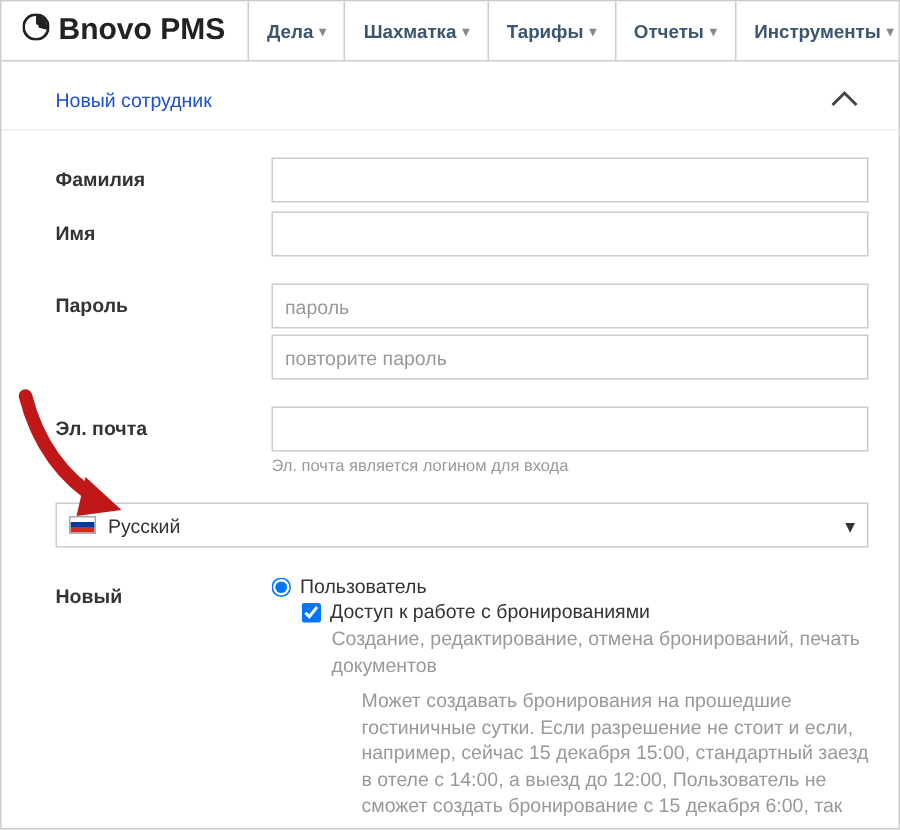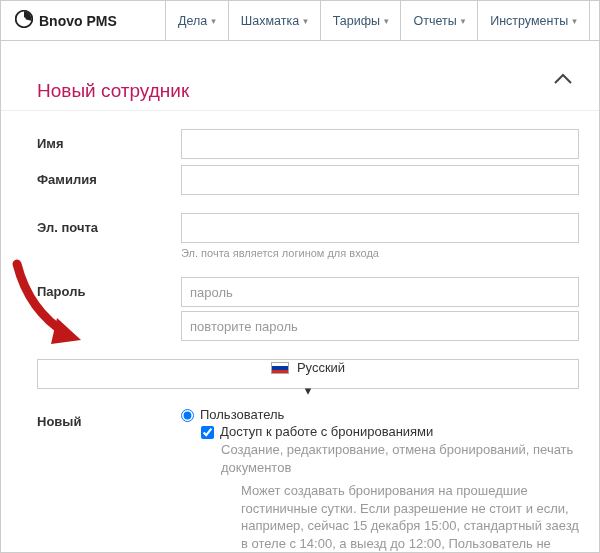--- a/index.html
+++ b/index.html
@@ -20,54 +20,53 @@
     border-bottom: 1px solid #ccc;
     height: 40px;
     background: #fff;
   }
   .brand {
     display: flex;
     align-items: center;
     gap: 6px;
     padding: 0 14px;
     font-weight: bold;
-    font-size: 14px;
+    font-size: 20px;
     color: #222;
     border-right: 1px solid #ccc;
     min-width: 165px;
   }
   .brand svg { width: 18px; height: 18px; }
   .nav-item {
     display: flex;
     align-items: center;
     gap: 4px;
     padding: 0 12px;
     border-right: 1px solid #ccc;
     font-size: 12.5px;
-    font-weight: normal;
+    font-weight: bold;
     color: #3b5670;
     cursor: pointer;
     white-space: nowrap;
   }
   .nav-item .caret {
     font-size: 9px;
     color: #888;
   }
   .panel {
     padding: 14px 18px 8px 36px;
     display: flex;
     justify-content: space-between;
     align-items: center;
     border-bottom: 1px solid #eee;
   }
   .panel-title {
-    font-size: 19px;
-    color: #be185d;
+    font-size: 13px;
+    color: #1d4ed8;
     font-weight: normal;
-    margin-top: 25px;
   }
   .collapse-ic {
     font-size: 20px;
     color: #555;
     cursor: pointer;
     padding-right: 8px;
   }
   .form {
     padding: 18px 20px 10px 36px;
   }
@@ -105,21 +104,20 @@
   .stack-input { margin-bottom: 4px; }
   .lang-sel {
     display: flex;
     align-items: center;
     gap: 8px;
     height: 30px;
     border: 1px solid #ccc;
     padding: 0 8px;
     cursor: pointer;
     justify-content: space-between;
-    flex-direction: column;
   }
   .lang-sel .left { display:flex; align-items:center; gap:8px; }
   .flag {
     width: 18px; height: 12px; display: inline-block;
     background: linear-gradient(to bottom, #fff 0 33.3%, #0039a6 33.3% 66.6%, #d52b1e 66.6% 100%);
     border: 1px solid #aaa;
   }
   .radio-line, .check-line {
     display: flex;
     align-items: flex-start;
@@ -186,42 +184,42 @@
   <div class="collapse-ic">
     <svg width="20" height="12" viewBox="0 0 20 12">
         <path d="M2 10 L10 2 L18 10" fill="none" stroke="#444" stroke-width="2"></path>
       </svg>
   </div>
 </div>
 
 <div class="form">
 
   <div class="row">
+    <div class="label-col">Фамилия</div>
+    <div class="field-col"><input class="text-input" type="text" style=""></div>
+  </div>
+
+  <div class="row">
     <div class="label-col">Имя</div>
     <div class="field-col"><input class="text-input" type="text" style=""></div>
   </div>
 
-  <div class="row">
-    <div class="label-col">Фамилия</div>
-    <div class="field-col"><input class="text-input" type="text" style=""></div>
+  <div class="row gap-top">
+    <div class="label-col">Пароль</div>
+    <div class="field-col">
+      <input class="text-input stack-input" type="text" placeholder="пароль" style="">
+      <input class="text-input" type="text" placeholder="повторите пароль" style="">
+    </div>
   </div>
 
   <div class="row gap-top">
     <div class="label-col">Эл. почта</div>
     <div class="field-col">
       <input class="text-input" type="text" style="">
       <div class="hint">Эл. почта является логином для входа</div>
-    </div>
-  </div>
-
-  <div class="row gap-top">
-    <div class="label-col">Пароль</div>
-    <div class="field-col">
-      <input class="text-input stack-input" type="text" placeholder="пароль" style="">
-      <input class="text-input" type="text" placeholder="повторите пароль" style="">
     </div>
   </div>
 
   <div class="row gap-top">
     <div class="field-col">
       <div class="lang-sel">
         <div class="left">
           <span class="flag"></span>
           <span>Русский</span>
         </div>

